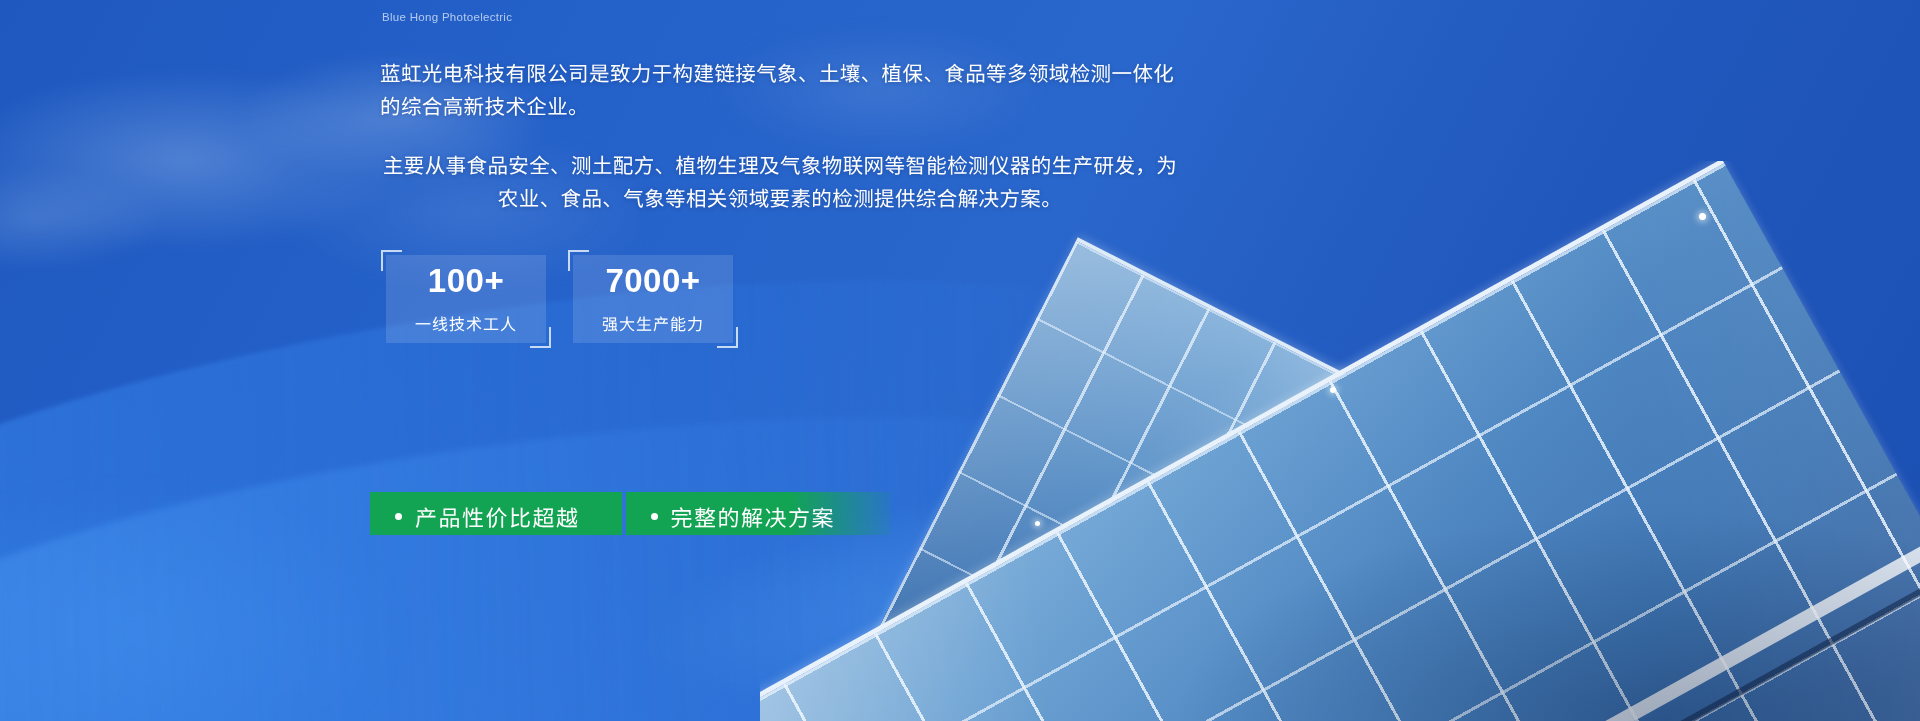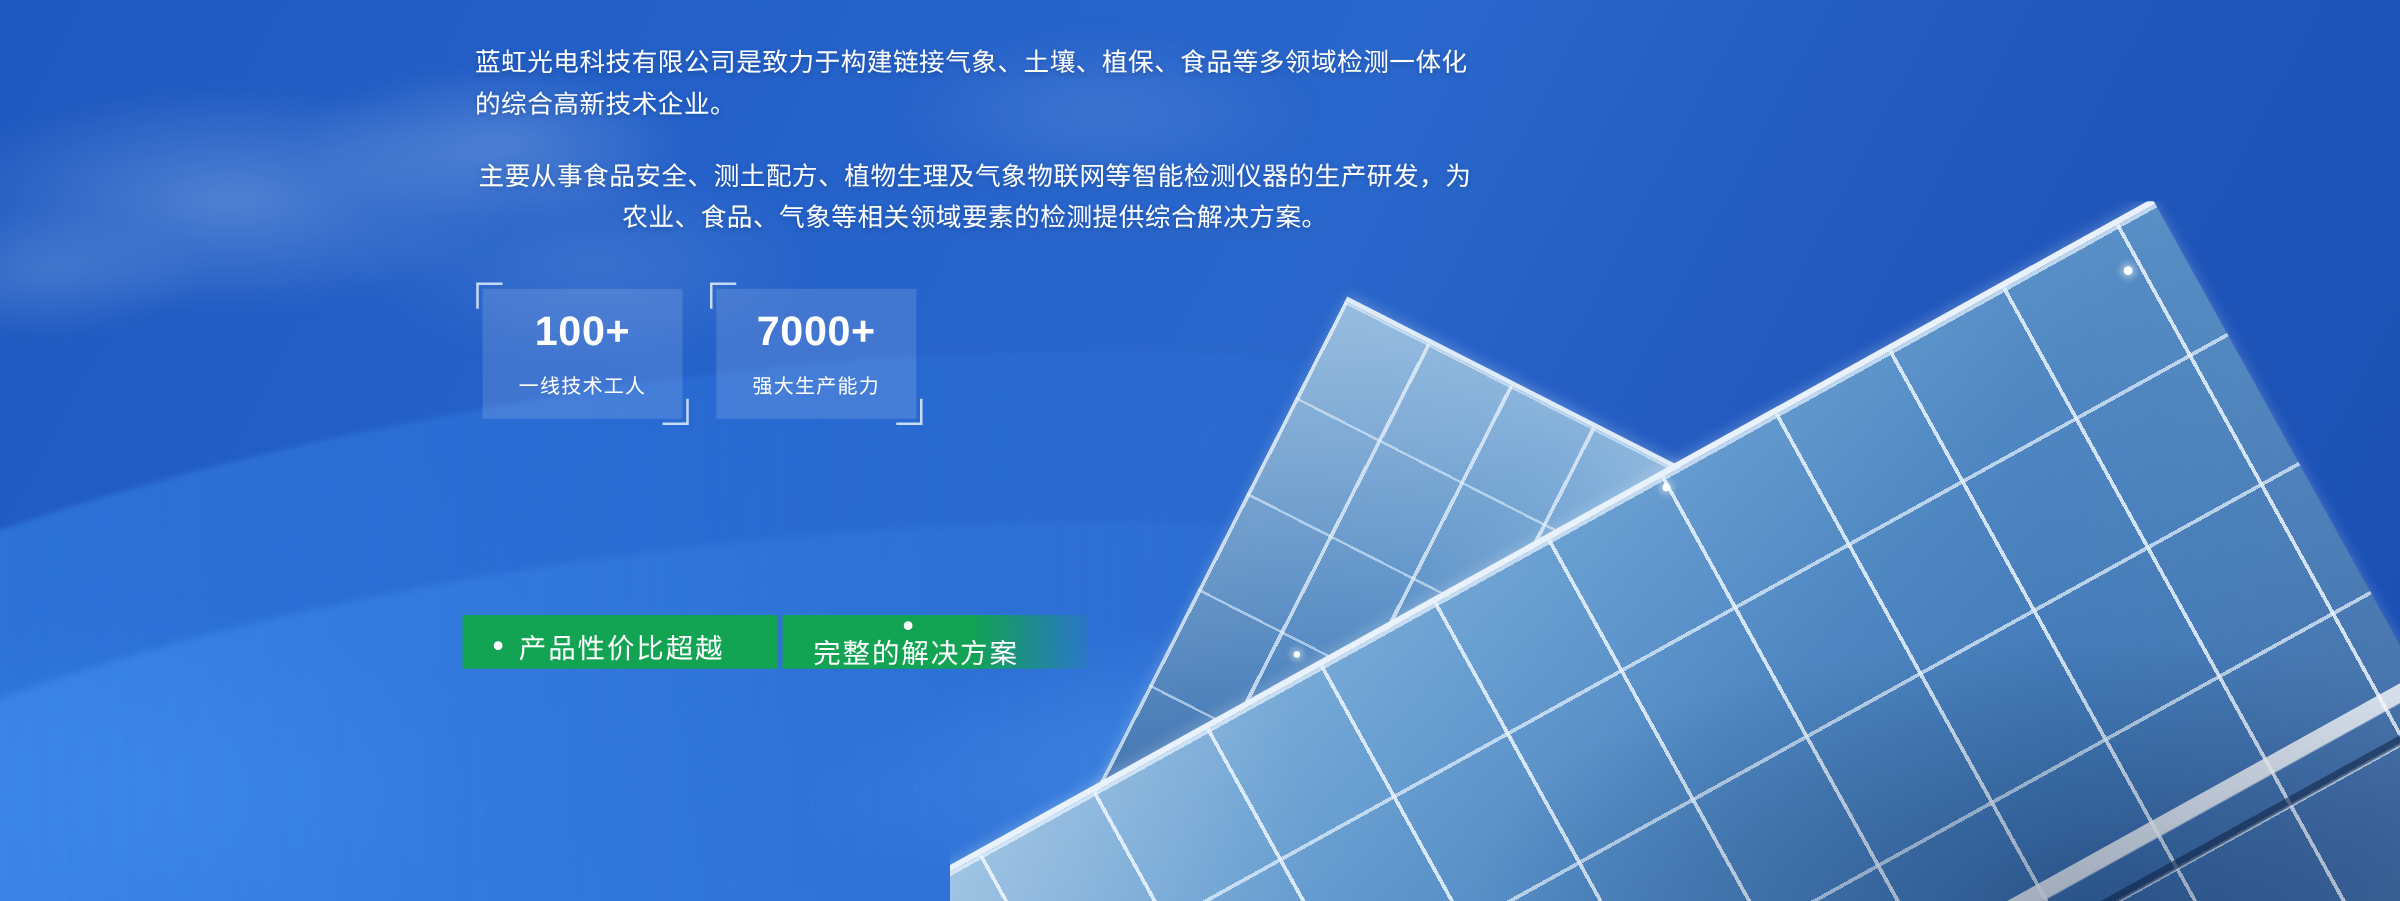--- a/index.html
+++ b/index.html
@@ -218,34 +218,34 @@
 
   .para {
     margin: 0;
     color: #ffffff;
     font-size: 20.5px;
     line-height: 33px;
     letter-spacing: .4px;
     max-width: 800px;
     text-shadow: 0 1px 4px rgba(10,35,85,.32);
   }
-  .para-1 { margin-top: 34px; }
+  .para-1 { margin-top: 34px; font-family: Liberation Serif, serif; }
   .para-2 { margin-top: 25px; text-align: center; }
 
   
   .stats {
     display: flex;
     gap: 27px;
     margin-top: 40px;
     margin-left: 6px;
   }
   .stat {
     position: relative;
     width: 160px;
-    height: 104px;
+    height: 88px;
     background: rgba(255,255,255,.135);
     display: flex;
     flex-direction: column;
     align-items: center;
     justify-content: center;
   }
   .stat::before,
   .stat::after {
     content: "";
     position: absolute;
@@ -283,21 +283,21 @@
     height: 43px;
     display: flex;
     align-items: center;
     padding: 5px 30px 0 25px;
     color: #ffffff;
     font-size: 22px;
     letter-spacing: 1.5px;
     white-space: nowrap;
   }
   .tag-1 { background: #12a353; padding-right: 42px; }
-  .tag-2 { background: linear-gradient(90deg, #12a353 0%, #12a353 62%, rgba(18,163,83,.10) 100%); padding-right: 56px; flex-direction: column; }
+  .tag-2 { background: linear-gradient(90deg, #12a353 0%, #12a353 62%, rgba(18,163,83,.10) 100%); padding-right: 56px; }
   .tag-dot {
     display: inline-block;
     width: 7px; height: 7px;
     border-radius: 50%;
     background: #ffffff;
     margin-right: 13px;
     flex: 0 0 auto;
   }
 </style>
 </head>
@@ -331,20 +331,21 @@
     <div class="bldg-shadow"></div>
     <div class="spec" style="right:214px; top:52px; width:7px; height:7px;"></div>
     <div class="spec" style="right:584px; top:226px; width:6px; height:6px;"></div>
     <div class="spec" style="right:880px; top:360px; width:5px; height:5px;"></div>
   </div>
 
   <div class="content">
 
 
     <div class="subtitle">
+      <span>Blue Hong Photoelectric</span>
     </div>
 
     <p class="para para-1">蓝虹光电科技有限公司是致力于构建链接气象、土壤、植保、食品等多领域检测一体化的综合高新技术企业。</p>
 
     <p class="para para-2">主要从事食品安全、测土配方、植物生理及气象物联网等智能检测仪器的生产研发，为农业、食品、气象等相关领域要素的检测提供综合解决方案。</p>
 
     <div class="stats">
       <div class="stat">
         <div class="stat-num">100+</div>
         <div class="stat-label">一线技术工人</div>

